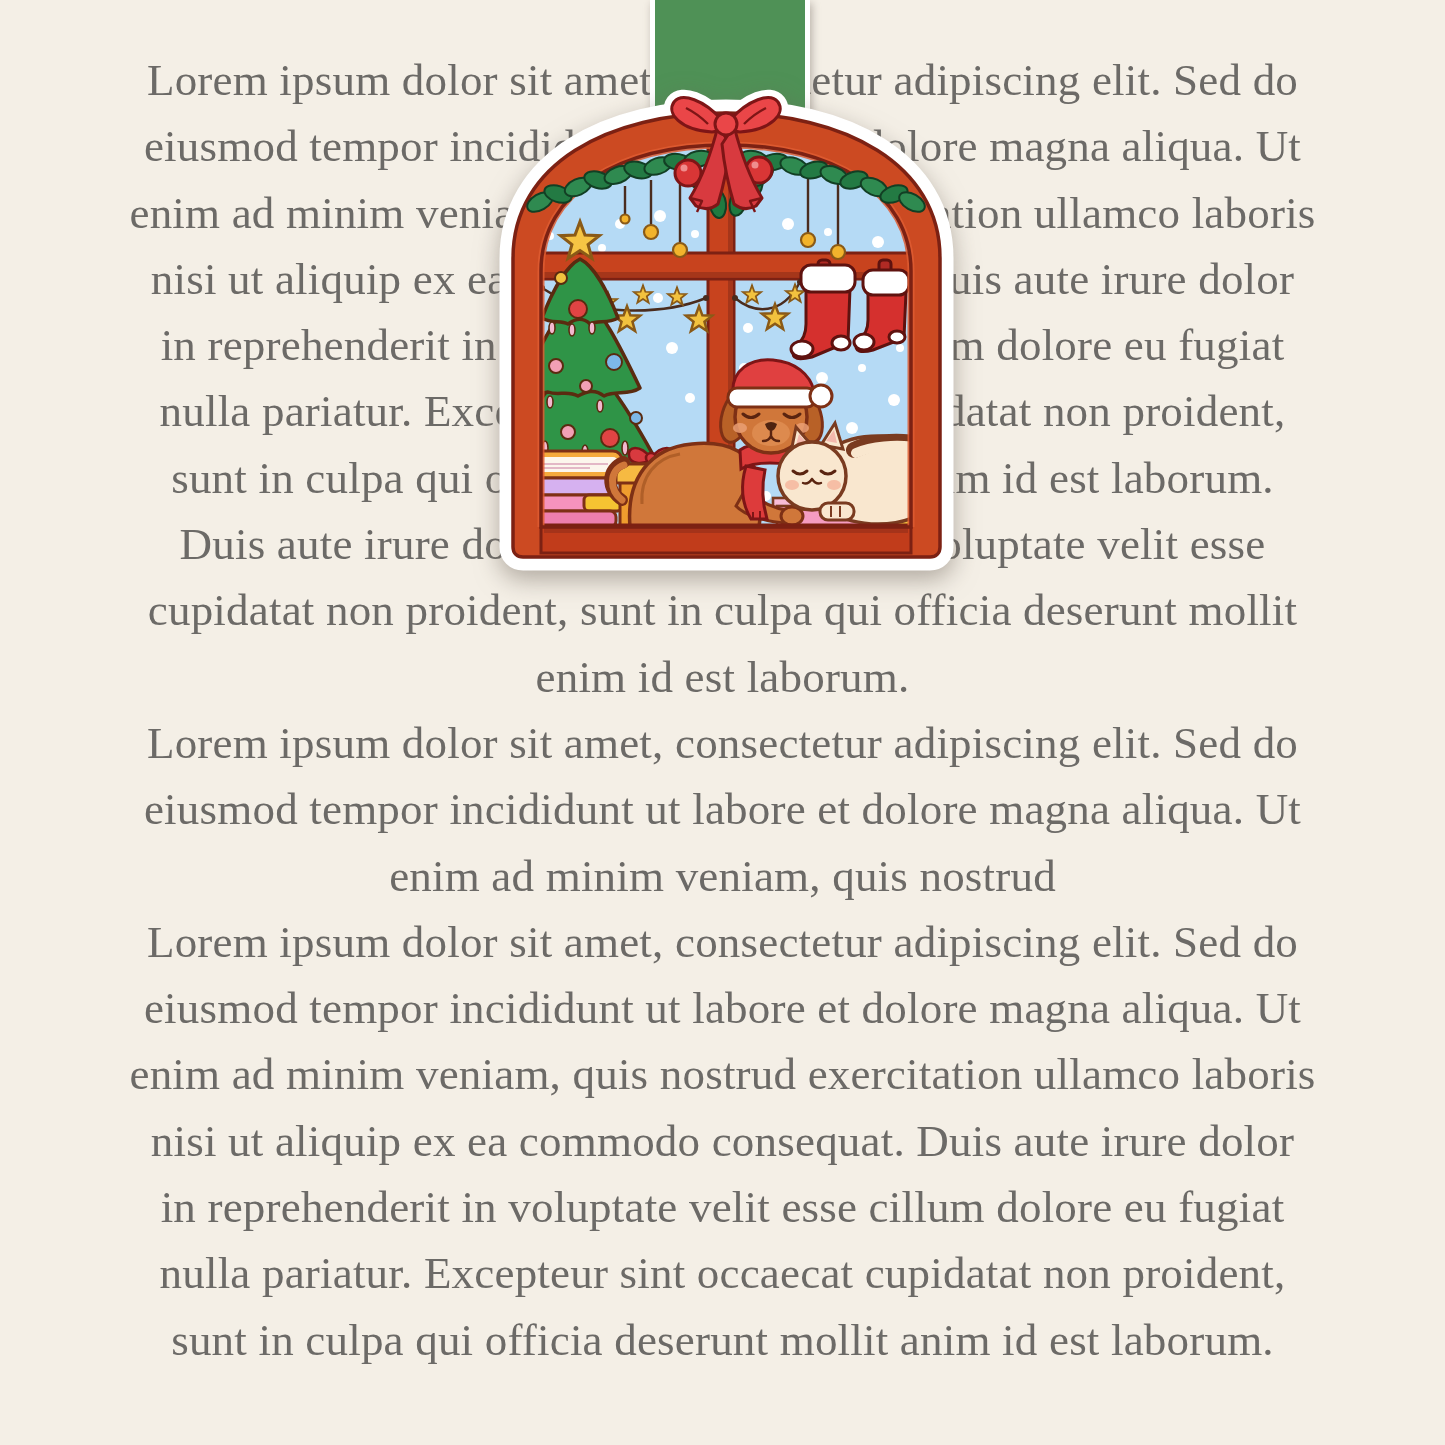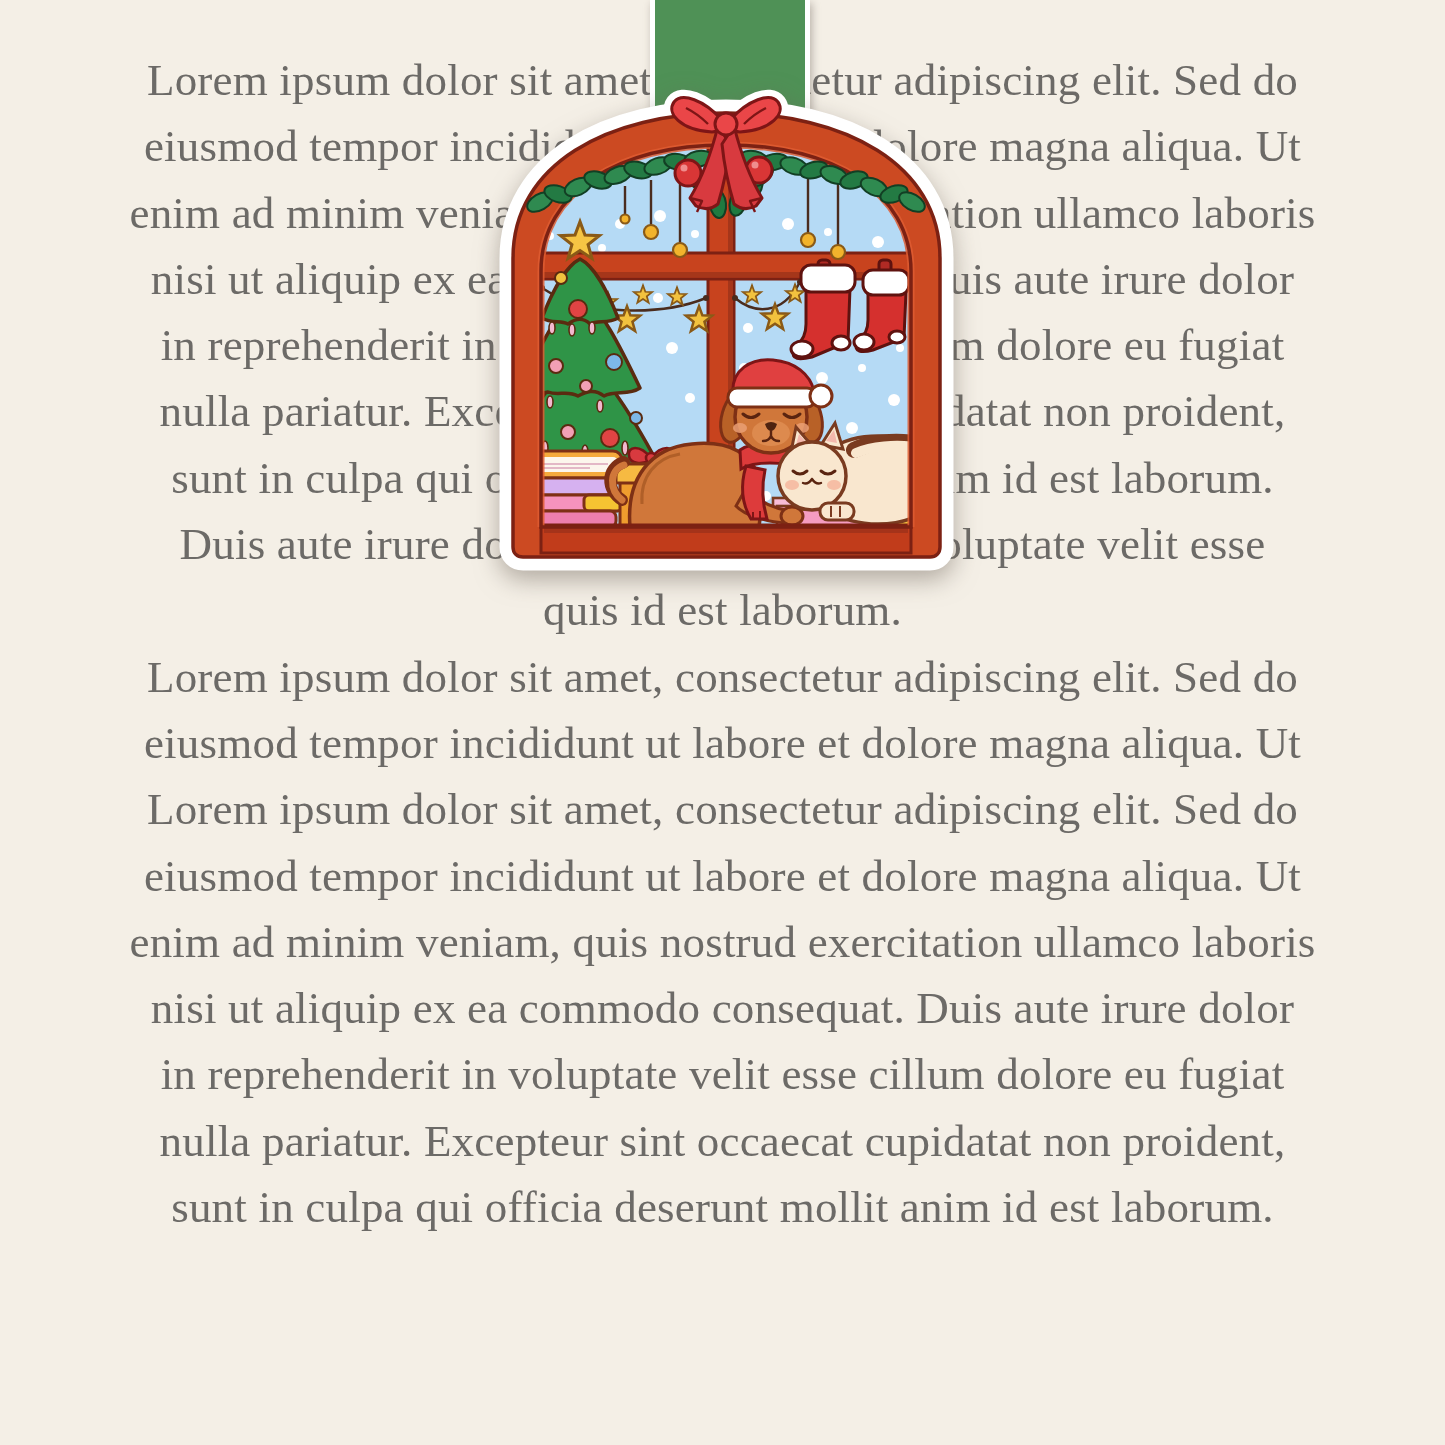--- a/index.html
+++ b/index.html
@@ -36,23 +36,25 @@
 
 <div class="text-layer">
   <div class="line">Lorem ipsum dolor sit amet, consectetur adipiscing elit. Sed do</div>
   <div class="line">eiusmod tempor incididunt ut labore et dolore magna aliqua. Ut</div>
   <div class="line">enim ad minim veniam, quis nostrud exercitation ullamco laboris</div>
   <div class="line">nisi ut aliquip ex ea commodo consequat. Duis aute irure dolor</div>
   <div class="line">in reprehenderit in voluptate velit esse cillum dolore eu fugiat</div>
   <div class="line">nulla pariatur. Excepteur sint occaecat cupidatat non proident,</div>
   <div class="line">sunt in culpa qui officia deserunt mollit anim id est laborum.</div>
   <div class="line">Duis aute irure dolor in reprehenderit in voluptate velit esse</div>
-  <div class="line">quis id est laborum.</div>
+  <div class="line">cupidatat non proident, sunt in culpa qui officia deserunt mollit</div>
+  <div class="line">enim id est laborum.</div>
   <div class="line">Lorem ipsum dolor sit amet, consectetur adipiscing elit. Sed do</div>
   <div class="line">eiusmod tempor incididunt ut labore et dolore magna aliqua. Ut</div>
+  <div class="line">enim ad minim veniam, quis nostrud</div>
   <div class="line">Lorem ipsum dolor sit amet, consectetur adipiscing elit. Sed do</div>
   <div class="line">eiusmod tempor incididunt ut labore et dolore magna aliqua. Ut</div>
   <div class="line">enim ad minim veniam, quis nostrud exercitation ullamco laboris</div>
   <div class="line">nisi ut aliquip ex ea commodo consequat. Duis aute irure dolor</div>
   <div class="line">in reprehenderit in voluptate velit esse cillum dolore eu fugiat</div>
   <div class="line">nulla pariatur. Excepteur sint occaecat cupidatat non proident,</div>
   <div class="line">sunt in culpa qui officia deserunt mollit anim id est laborum.</div>
 </div>
 
 <div class="ribbon"></div>

